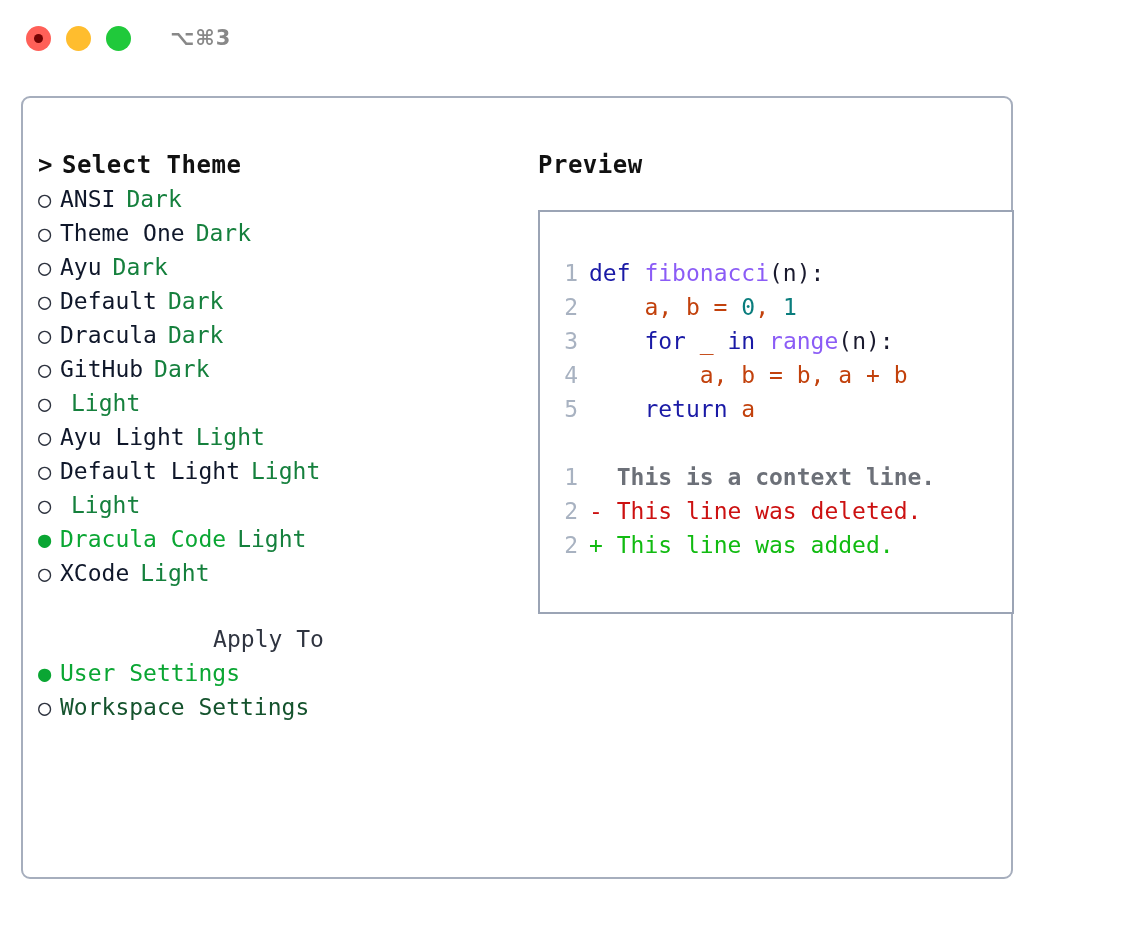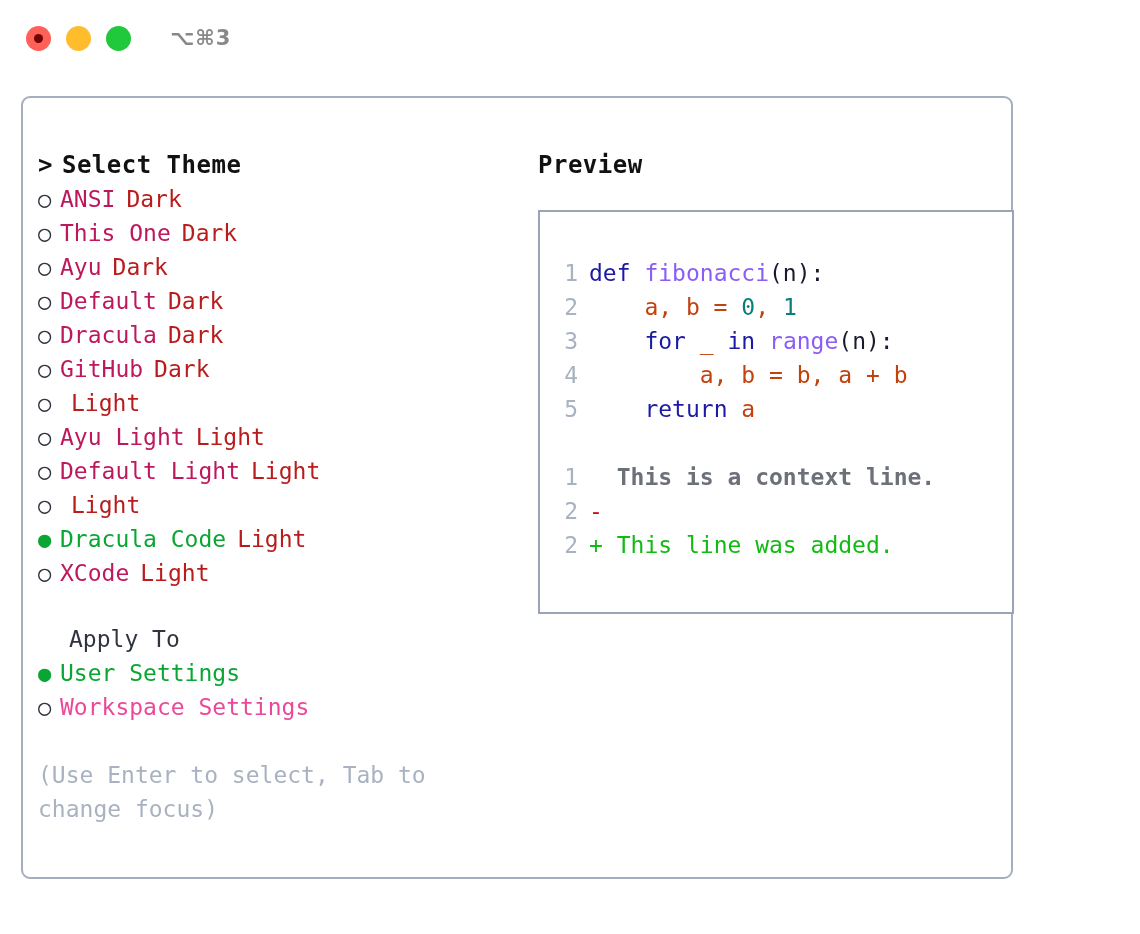--- a/index.html
+++ b/index.html
@@ -121,37 +121,38 @@
   .radio-glyph {
     display: inline-block;
     width: 22px;
     min-width: 22px;
     font-size: 22px;
     color: #2f3440;
     line-height: 34px;
   }
   .radio-glyph.on { color: #0aa633; }
 
-  .theme-name   { color: #be185d; }
+  .theme-name   { color: #0f172a; }
   .theme-name.selected { color: #0aa633; }
-  .theme-tag    { color: #b91c1c; margin-left: 11px; text-align: center; }
+  .theme-tag    { color: #15803d; margin-left: 11px; text-align: center; }
 
   
   #apply-to-group {
     margin-top: 32px;
   }
   #apply-to-header {
     font-size: 23px;
     color: #2f3440;
     height: 34px;
     line-height: 34px;
     padding-left: 31px;
     white-space: pre;
-  }
-  .apply-name { color: #ec4899; }
+    text-align: center;
+  }
+  .apply-name { color: #14532d; }
   .apply-name.selected { color: #0aa633; }
 
   
   #help-hint {
     margin-top: 34px;
     font-size: 23px;
     line-height: 34px;
     color: #a8b2c1;
     width: 410px;
     white-space: normal;
@@ -230,57 +231,56 @@
 
     <div id="theme-column">
 
       <div id="select-theme-header">
         <span class="caret">&gt;</span>
         <span>Select Theme</span>
       </div>
 
       <div id="theme-list">
           <div class="row"><span class="radio-glyph">○</span><span class="theme-name">ANSI</span><span class="theme-tag">Dark</span></div>
-          <div class="row"><span class="radio-glyph">○</span><span class="theme-name">This One</span><span class="theme-tag">Dark</span></div>
+          <div class="row"><span class="radio-glyph">○</span><span class="theme-name">Theme One</span><span class="theme-tag">Dark</span></div>
           <div class="row"><span class="radio-glyph">○</span><span class="theme-name">Ayu</span><span class="theme-tag">Dark</span></div>
           <div class="row"><span class="radio-glyph">○</span><span class="theme-name">Default</span><span class="theme-tag">Dark</span></div>
           <div class="row"><span class="radio-glyph">○</span><span class="theme-name">Dracula</span><span class="theme-tag">Dark</span></div>
           <div class="row"><span class="radio-glyph">○</span><span class="theme-name">GitHub</span><span class="theme-tag">Dark</span></div>
           <div class="row"><span class="radio-glyph">○</span><span class="theme-tag">Light</span></div>
           <div class="row"><span class="radio-glyph">○</span><span class="theme-name">Ayu Light</span><span class="theme-tag">Light</span></div>
           <div class="row"><span class="radio-glyph">○</span><span class="theme-name">Default Light</span><span class="theme-tag">Light</span></div>
           <div class="row"><span class="radio-glyph">○</span><span class="theme-tag">Light</span></div>
           <div class="row"><span class="radio-glyph on">●</span><span class="theme-name selected">Dracula Code</span><span class="theme-tag">Light</span></div>
           <div class="row"><span class="radio-glyph">○</span><span class="theme-name">XCode</span><span class="theme-tag">Light</span></div>
         </div>
 
       <div id="apply-to-group">
         <div id="apply-to-header">Apply To</div>
         <div id="apply-to-list">
             <div class="row"><span class="radio-glyph on">●</span><span class="apply-name selected">User Settings</span></div>
             <div class="row"><span class="radio-glyph">○</span><span class="apply-name">Workspace Settings</span></div>
           </div>
       </div>
 
-      <div id="help-hint">(Use Enter to select, Tab to change focus)</div>
     </div>
 
     <div id="preview-column">
       <div id="preview-header">Preview</div>
       <div id="code-panel">
         <div id="code-block">
             <div class="code-line"><span class="lineno">1</span><span class="tok-kw">def </span><span class="tok-fn">fibonacci</span><span class="tok-punc">(n):</span></div>
             <div class="code-line"><span class="lineno">2</span><span class="tok-txt">    a, b = </span><span class="tok-num">0</span><span class="tok-txt">, </span><span class="tok-num">1</span></div>
             <div class="code-line"><span class="lineno">3</span><span class="tok-txt">    </span><span class="tok-kw">for</span><span class="tok-txt"> _ </span><span class="tok-kw">in</span><span class="tok-txt"> </span><span class="tok-fn">range</span><span class="tok-punc">(n):</span></div>
             <div class="code-line"><span class="lineno">4</span><span class="tok-txt">        a, b = b, a + b</span></div>
             <div class="code-line"><span class="lineno">5</span><span class="tok-txt">    </span><span class="tok-kw">return</span><span class="tok-txt"> a</span></div>
           </div>
         <div class="code-gap"></div>
         <div id="diff-block">
             <div class="code-line"><span class="lineno">1</span><span class="diff-ctx"> </span><span class="diff-ctx"> This is a context line.</span></div>
-            <div class="code-line"><span class="lineno">2</span><span class="diff-del">-</span></div>
+            <div class="code-line"><span class="lineno">2</span><span class="diff-del">-</span><span class="diff-del"> This line was deleted.</span></div>
             <div class="code-line"><span class="lineno">2</span><span class="diff-add">+</span><span class="diff-add"> This line was added.</span></div>
           </div>
       </div>
     </div>
 
   </div>
 </div>
 
 </body></html>

